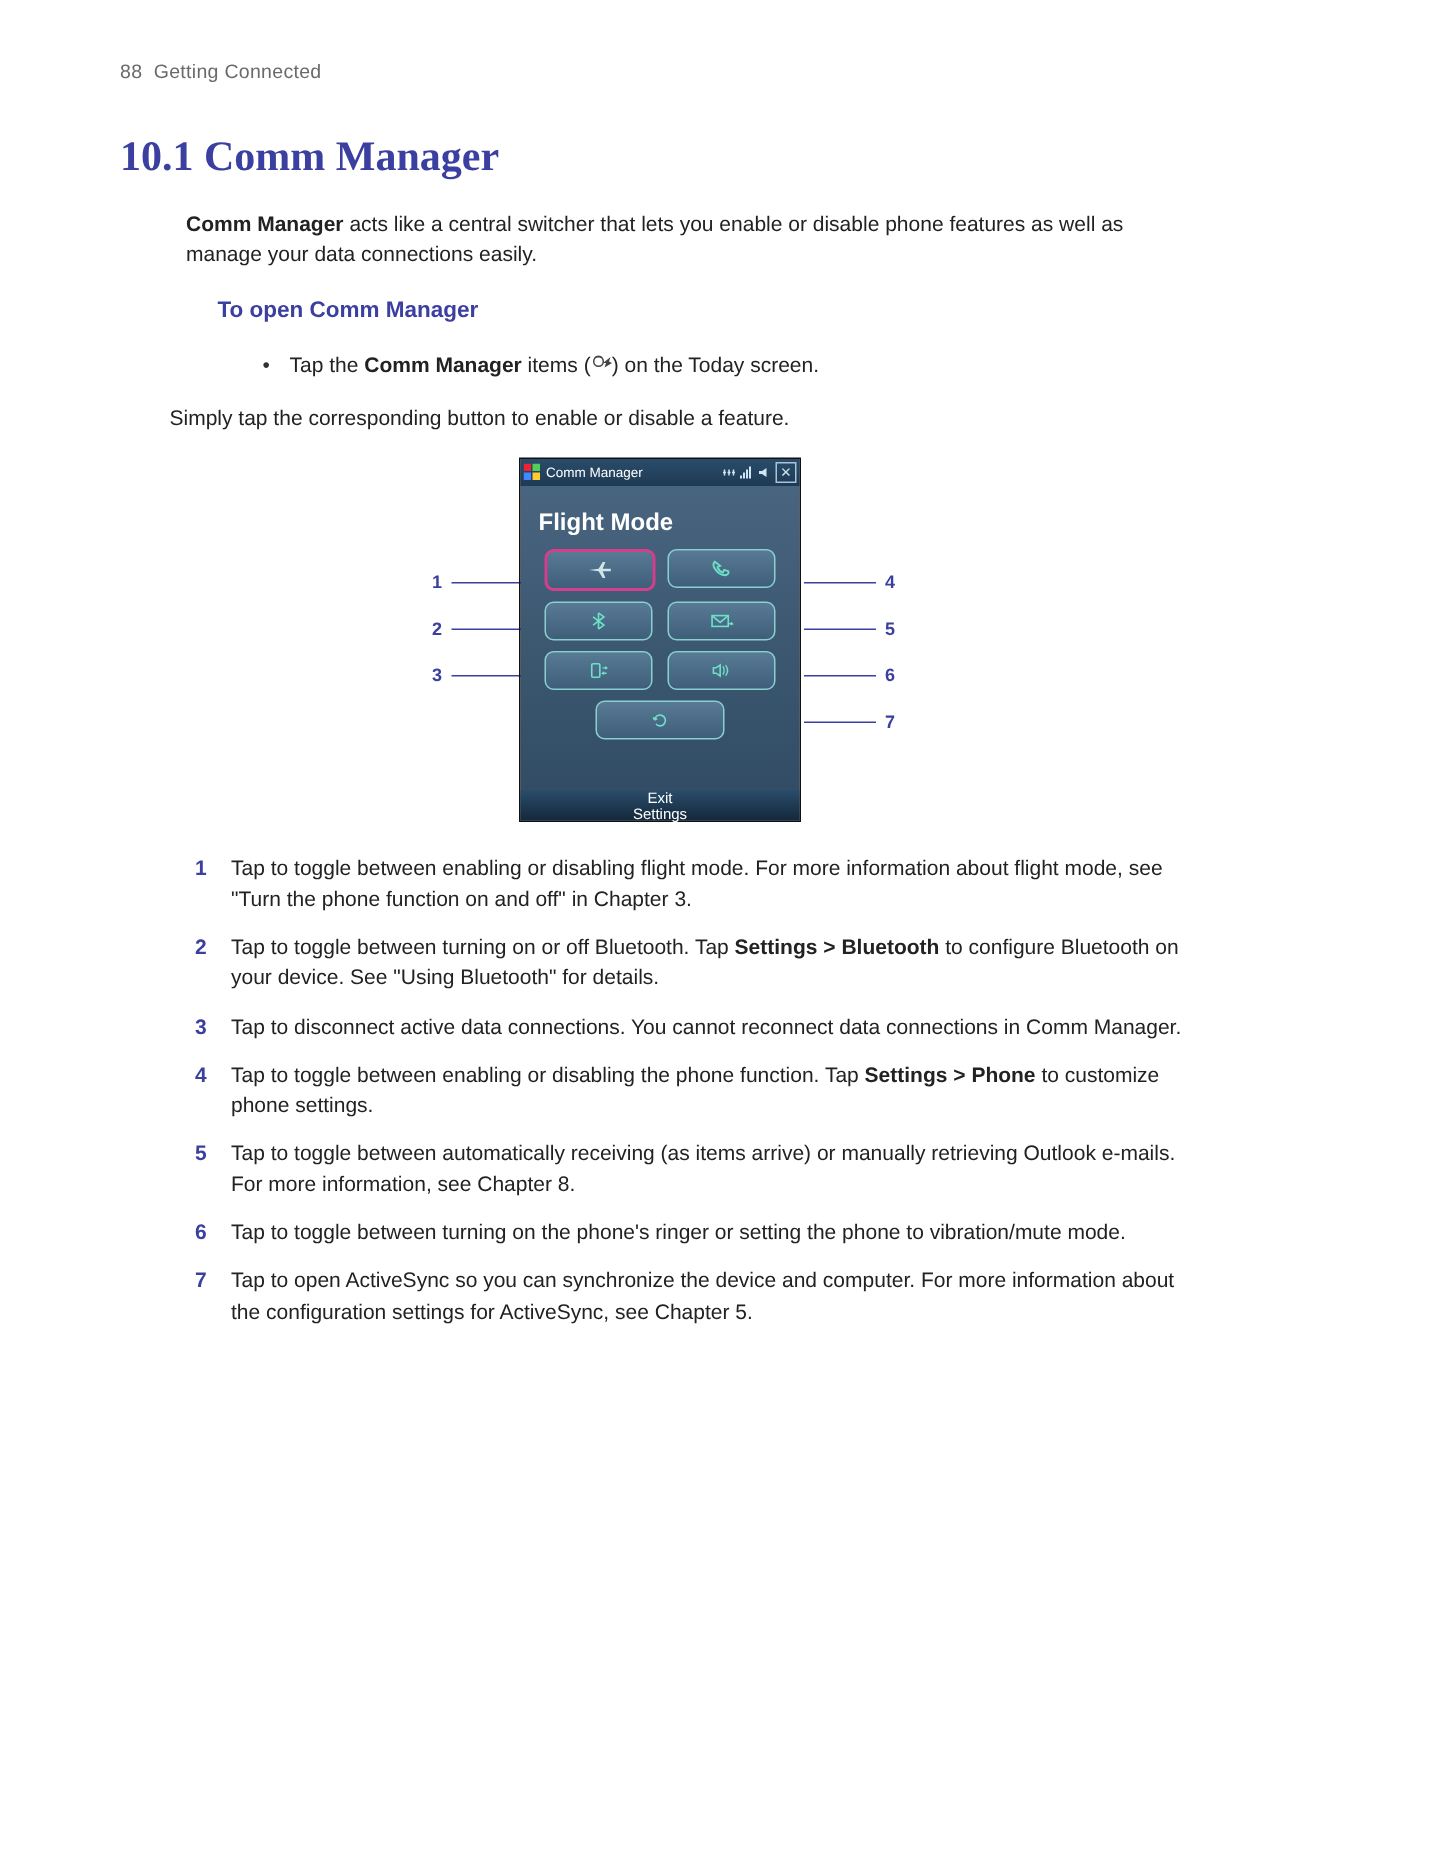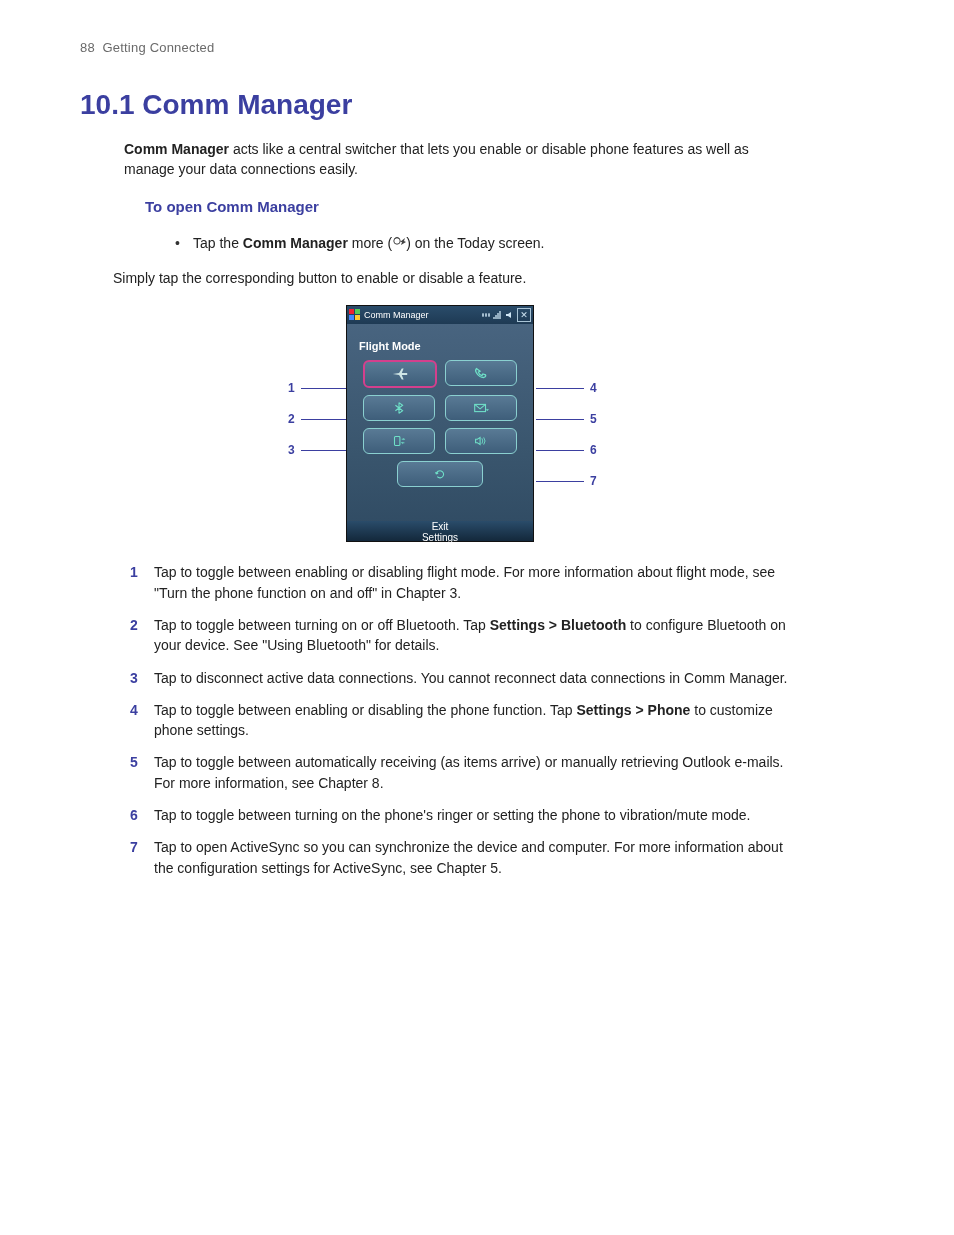--- a/index.html
+++ b/index.html
@@ -1,37 +1,37 @@
 <!DOCTYPE html>
 <html><head>
 <meta charset="utf-8">
 <style>
   html,body{margin:0;padding:0;background:#fff;font-family:"Segoe UI",Tahoma,Arial,sans-serif;color:#222;}
   .page{width:870px;min-height:1235px;box-sizing:border-box;padding:40px 70px 60px 80px;position:relative;}
   .running-head{font-size:13px;color:#6a6a6a;margin-bottom:34px;letter-spacing:.2px;}
-  h1.section-title{font-size:28px;font-weight:700;color:#3b3fa0;margin:0 0 18px 0;}
+  h1.section-title{font-size:28px;font-weight:700;color:#3b3fa0;margin:0 0 18px 0;font-family:Liberation Serif, serif;}
   .intro{margin-left:44px;font-size:14px;line-height:1.45;margin-bottom:18px;}
   .sub-heading{margin-left:65px;font-size:15px;font-weight:700;color:#3b3fa0;margin-bottom:18px;}
   ul.bullet{margin:0 0 14px 95px;padding:0;list-style:none;}
   ul.bullet li{font-size:14px;line-height:1.5;position:relative;padding-left:18px;}
   ul.bullet li:before{content:"•";position:absolute;left:0;top:0;color:#333;}
   .inline-icon{display:inline-block;vertical-align:middle;}
   .body-text{margin-left:33px;font-size:14px;line-height:1.5;margin-bottom:16px;}
 
   
   .figure-wrap{display:flex;justify-content:center;margin:8px 0 20px 0;}
   .figure{position:relative;}
   .device{width:186px;background:linear-gradient(#4a6682,#3a566e 60%,#2f4a62);border:1px solid #111;position:relative;}
   .titlebar{height:18px;background:linear-gradient(#2a4c6a,#1e3a54);display:flex;align-items:center;font-size:9px;color:#fff;padding:0 2px;box-sizing:border-box;}
   .titlebar .winflag{width:12px;height:12px;margin-right:3px;}
   .titlebar .spacer{flex:1;}
   .titlebar .tray{display:flex;gap:2px;align-items:center;}
   .titlebar .tray svg{width:10px;height:10px;}
   .titlebar .close{width:12px;height:12px;border:1px solid #a9c4d6;display:flex;align-items:center;justify-content:center;font-size:9px;color:#cde3f1;margin-left:2px;}
-  .flight-label{color:#fff;font-weight:700;font-size:11px;padding:16px 0 8px 12px;}
+  .flight-label{color:#fff;font-weight:700;font-size:16px;padding:16px 0 8px 12px;}
   .btn-grid{padding:0 16px 14px 16px;display:flex;flex-direction:column;gap:7px;}
   .btn-row{display:flex;justify-content:space-between;}
   .cm-btn{width:70px;height:24px;border:1px solid #8ad0d0;border-radius:6px;background:linear-gradient(#597a95,#3e5e7a);display:flex;align-items:center;justify-content:center;}
   .cm-btn.selected{border:2px solid #d43f8d;}
   .cm-btn.single{margin:0 auto;width:84px;}
   .cm-btn svg{width:18px;height:14px;}
   .softkeys{height:20px;background:linear-gradient(#2a4c6a,#13283b);display:flex;align-items:center;color:#fff;font-size:10px;padding:0 12px;justify-content:space-between;flex-direction:column;}
   .softkeys .kbd{width:16px;height:12px;}
 
   .callout{position:absolute;font-size:12px;font-weight:700;color:#3b3fa0;display:flex;align-items:center;}
@@ -59,21 +59,21 @@
   <h1 class="section-title">10.1  Comm Manager</h1>
 
   <p class="intro">
     <b>Comm Manager</b><span> acts like a central switcher that lets you enable or disable phone features as well as manage your data connections easily.</span>
   </p>
 
   <div class="sub-heading">To open Comm Manager</div>
 
   <ul class="bullet">
     <li>
-      <span>Tap the </span><b>Comm Manager</b><span> more (</span><span class="inline-icon"><svg width="14" height="14" viewBox="0 0 14 14">
+      <span>Tap the </span><b>Comm Manager</b><span> items (</span><span class="inline-icon"><svg width="14" height="14" viewBox="0 0 14 14">
             <circle cx="5" cy="7" r="3.2" fill="none" stroke="#444" stroke-width="1"></circle>
             <path d="M2.5 4.5 A3.5 3.5 0 0 1 7.5 4.5" fill="none" stroke="#444" stroke-width="0.9"></path>
             <path d="M8 8 l5 -4 l-1 3 l2 1 l-5 3 l1 -3 z" fill="#444"></path>
           </svg></span><span>) on the Today screen.</span>
     </li>
   </ul>
 
   <p class="body-text">Simply tap the corresponding button to enable or disable a feature.</p>
 
   <div class="figure-wrap">

